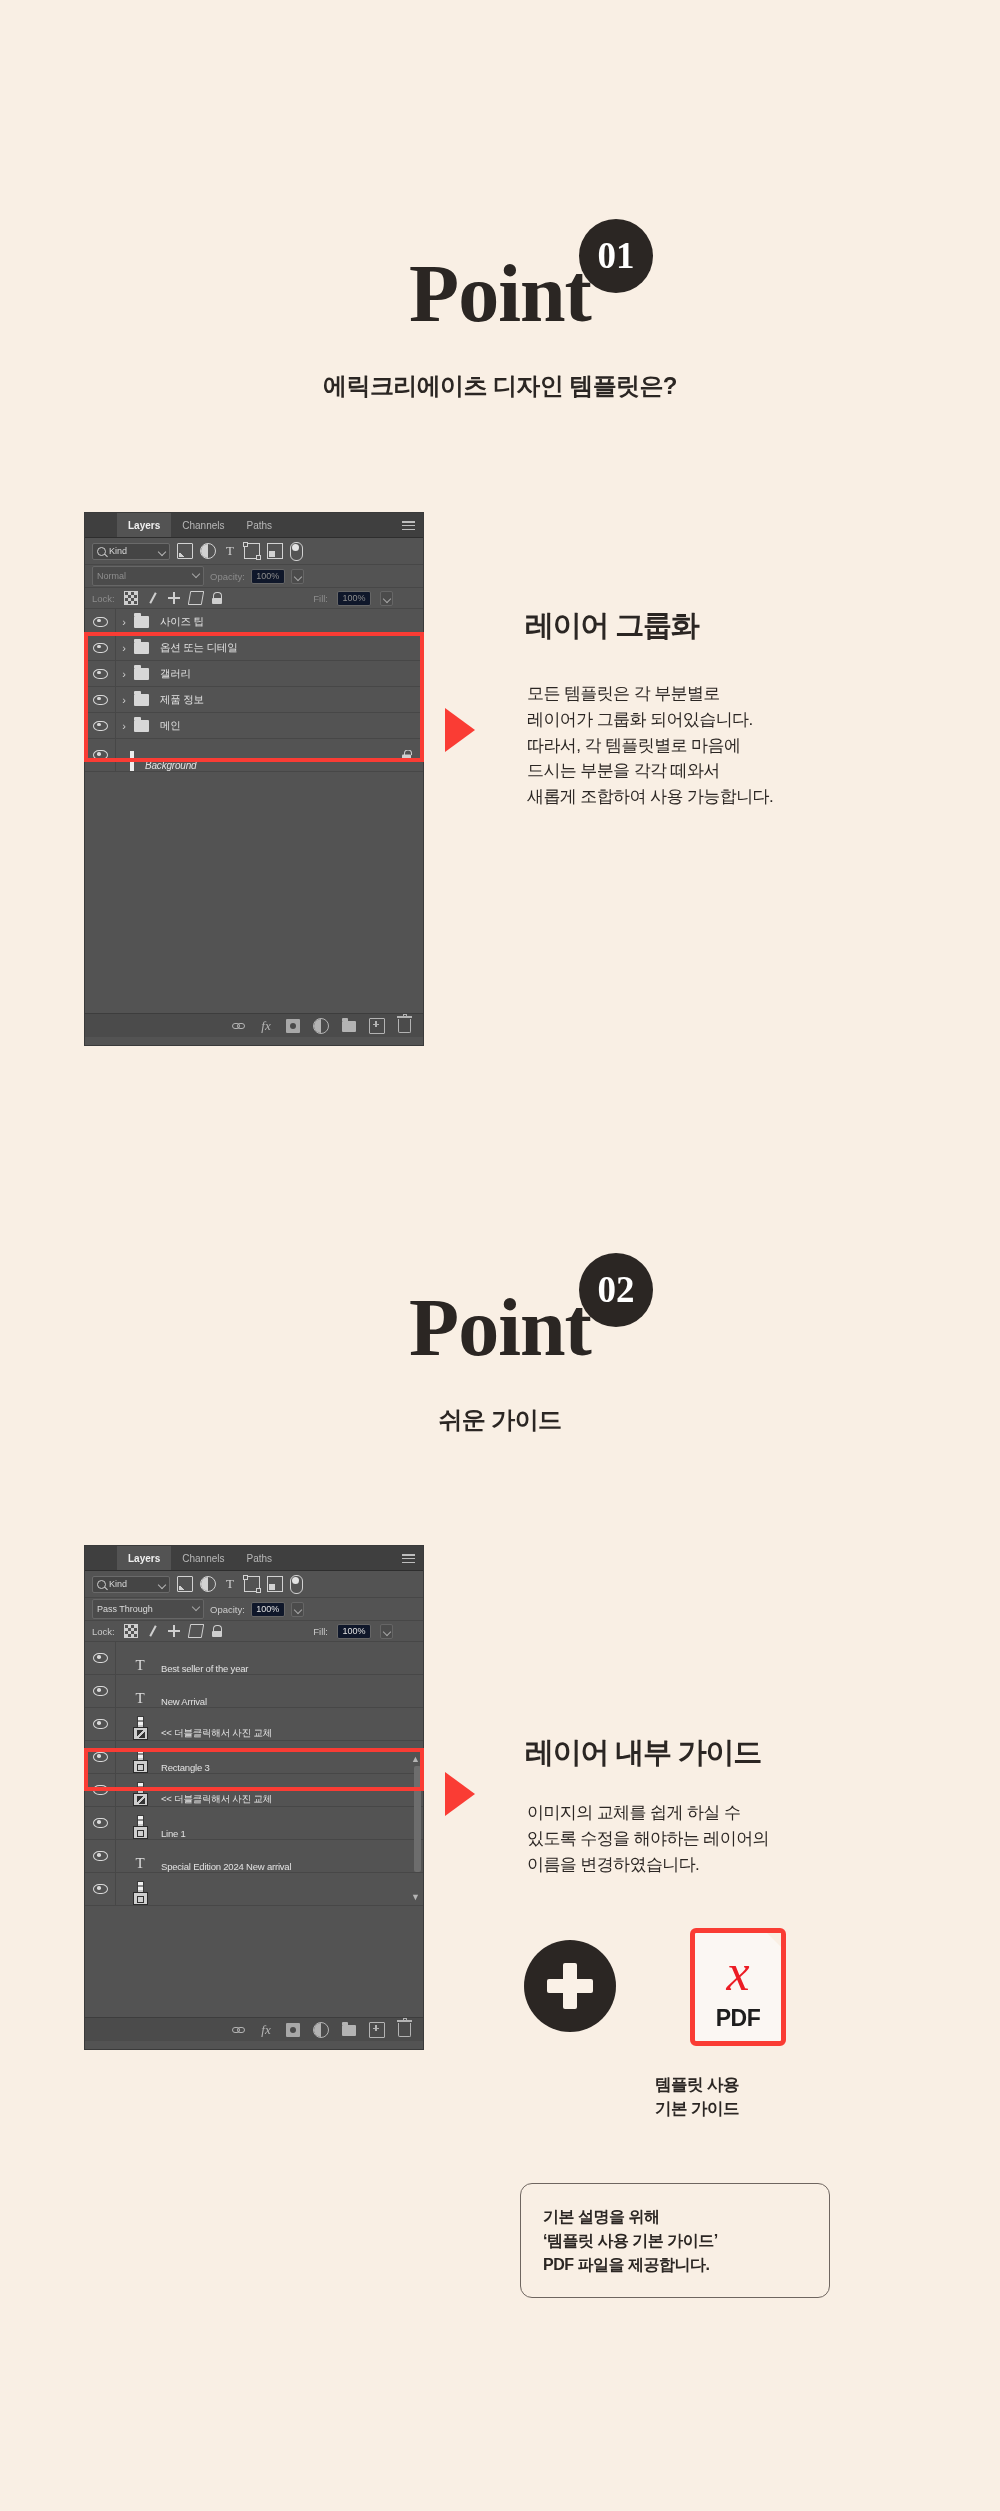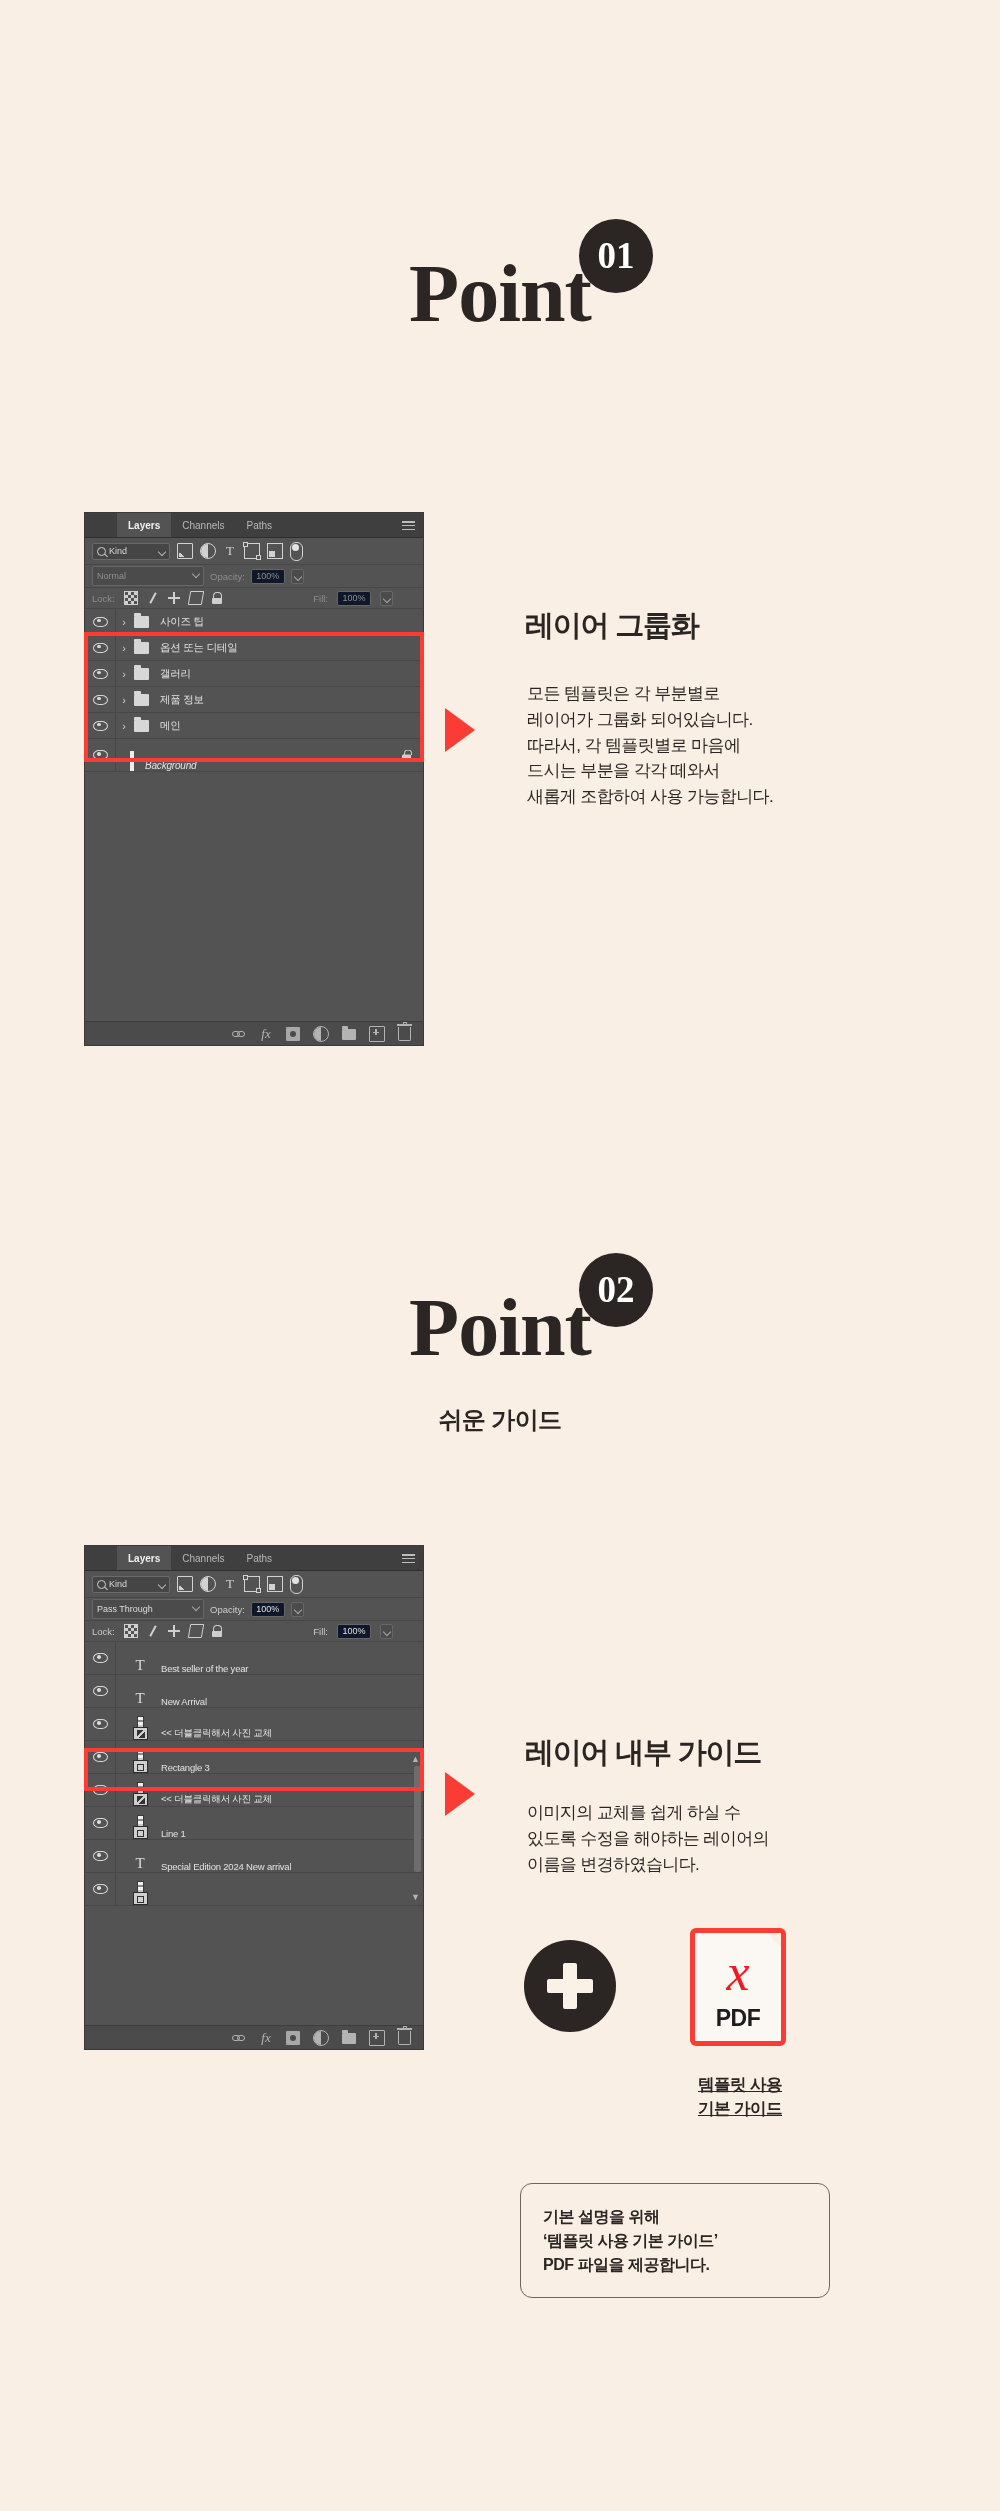--- a/index.html
+++ b/index.html
@@ -259,21 +259,21 @@
   .lock-right:after{content:"";position:absolute;left:0;bottom:0;width:9px;height:6px;background:#cfcfcf;border-radius:1px;}
 
   .ps-scroll{
     position:absolute;right:2px;width:7px;background:#6d6d6d;border-radius:2px;
   }
   .scroll-arrow{
     position:absolute;right:3px;color:#b5b5b5;font-size:9px;
   }
 
   .ps-bottom{
-    position:absolute;left:0;bottom:0;width:100%;height:24px;
+    position:absolute;left:0;bottom:8px;width:100%;height:24px;
     background:#4b4b4b;border-top:1px solid #3d3d3d;
     display:flex;align-items:center;justify-content:flex-end;
     gap:13px;padding-right:12px;box-sizing:border-box;
   }
   .bi{width:14px;height:14px;position:relative;flex:0 0 auto;opacity:.85;}
   .bi-link:before,.bi-link:after{
     content:"";position:absolute;top:4px;width:8px;height:6px;
     border:1.3px solid #c6c6c6;border-radius:3px;box-sizing:border-box;}
   .bi-link:before{left:0;}
   .bi-link:after{left:5px;}
@@ -342,22 +342,22 @@
     position:absolute;left:50%;top:14px;transform:translateX(-50%);
     font-family:"Liberation Serif", serif;
     font-size:52px;color:#ec1c24;line-height:1;font-weight:400;
     font-style:italic;
   }
   .pdf-label{
     position:absolute;left:0;width:100%;bottom:9px;text-align:center;
     font-size:23px;font-weight:700;color:#1d1d1d;letter-spacing:-0.5px;
   }
   .pdf-caption{
-    position:absolute;text-align:center;
-    font-size:16.5px;font-weight:700;color:#2b2623;line-height:1.45;letter-spacing:-0.5px;text-decoration:underline;
+    position:absolute;
+    font-size:16.5px;font-weight:700;color:#2b2623;line-height:1.45;letter-spacing:-0.5px;
   }
 
   .note-box{
     position:absolute;
     border:1.5px solid #6f6660;
     border-radius:12px;
     box-sizing:border-box;
     display:flex;align-items:center;
     padding-left:22px;
   }
@@ -369,20 +369,21 @@
 <body>
 
 <div class="page">
 
   <div class="point-head" style="top:253px;">
     <div class="point-wrap">
       <span class="point-word">Point</span>
       <span class="point-badge">01</span>
     </div>
   </div>
+  <div class="point-sub" style="top:370px;">에릭크리에이츠 디자인 템플릿은?</div>
 
   <div class="ps-panel" style="left:84px; top:512px; width:340px; height:534px;">
     <div class="ps-tabs">
       <div class="ps-tab active">Layers</div>
       <div class="ps-tab">Channels</div>
       <div class="ps-tab">Paths</div>
       <div class="ps-menu-icon">
           <i></i>
           <i></i>
           <i></i>

